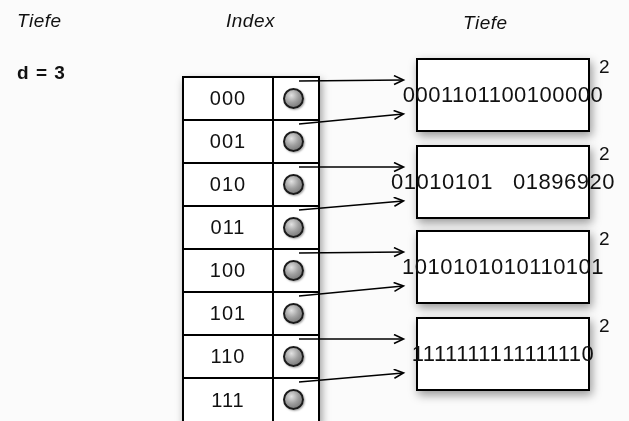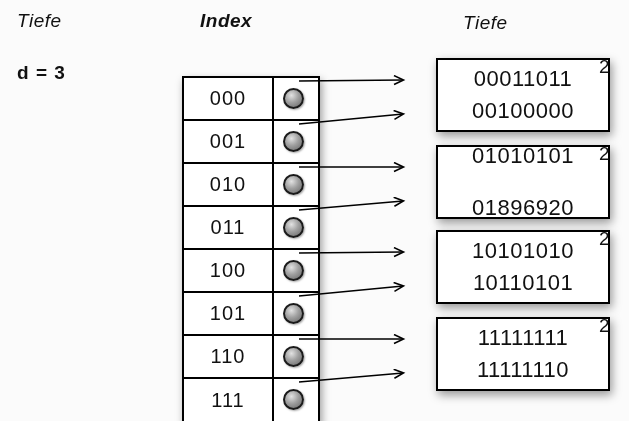--- a/index.html
+++ b/index.html
@@ -3,21 +3,21 @@
 <meta charset="utf-8">
 <style>
   html,body{margin:0;padding:0;background:#fbfbfb;}
   .stage{
     position:relative;width:629px;height:421px;overflow:hidden;
     background:var(--bg,#fbfbfb);color:var(--ink,#111);
     font-family:"Liberation Sans",sans-serif;
   }
   .hdr{position:absolute;font-style:italic;font-size:19px;font-weight:500;letter-spacing:.5px;}
   #lbl-tiefe{left:17px;top:10px;}
-  #lbl-index{left:200px;top:10px;font-weight:bold;}
+  #lbl-index{left:226px;top:10px;}
   #lbl-seiten{left:463px;top:12px;}
   #global-depth{position:absolute;left:17px;top:62px;font-size:19px;font-weight:700;letter-spacing:1px;}
 
   .index-table{
     position:absolute;left:182px;top:76px;width:134px;
     border:2px solid #000;background:var(--boxfill,#fff);
     box-shadow:2px 4px 8px rgba(0,0,0,.38);
   }
   .index-row{display:flex;height:43px;box-sizing:border-box;border-bottom:2px solid #000;}
   .index-row:last-child{border-bottom:none;}
@@ -27,24 +27,24 @@
   }
   .cell-ptr{width:42px;border-left:2px solid #000;position:relative;box-sizing:border-box;}
   .dot{
     position:absolute;left:9px;top:10px;width:17px;height:17px;border-radius:50%;
     border:2px solid #1a1a1a;
     background:radial-gradient(circle at 38% 32%, #e2e2e2 0%, #a0a0a0 45%, #636363 100%);
     box-shadow:1px 1px 2px rgba(0,0,0,.35);
   }
 
   .page{
-    position:absolute;left:436px;width:170px;height:70px;box-sizing:content-box;
+    position:absolute;left:416px;width:170px;height:70px;box-sizing:content-box;
     border:2px solid #000;background:var(--boxfill,#fff);
     box-shadow:2px 4px 9px rgba(0,0,0,.4);
-    display:flex;flex-direction:column;align-items:center;justify-content:center;
+    display:flex;flex-direction:row;align-items:center;justify-content:center;
     font-size:22px;letter-spacing:.5px;line-height:32px;
   }
   .local-depth{position:absolute;left:599px;font-size:19px;font-weight:500;}
 
   #arrows{position:absolute;left:0;top:0;pointer-events:none;}
 </style>
 </head>
 <body>
 
 <div class="stage" style="--ink: #111111; --bg: #fbfbfb; --boxfill: #ffffff;">

